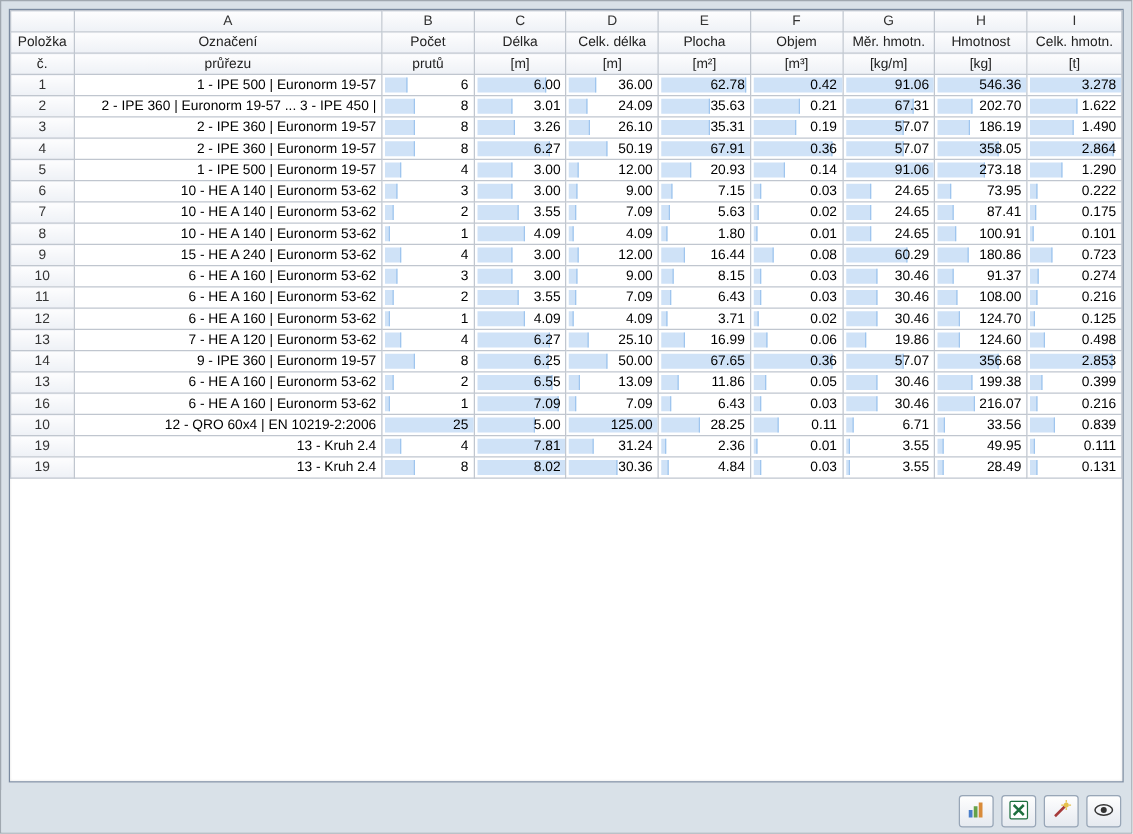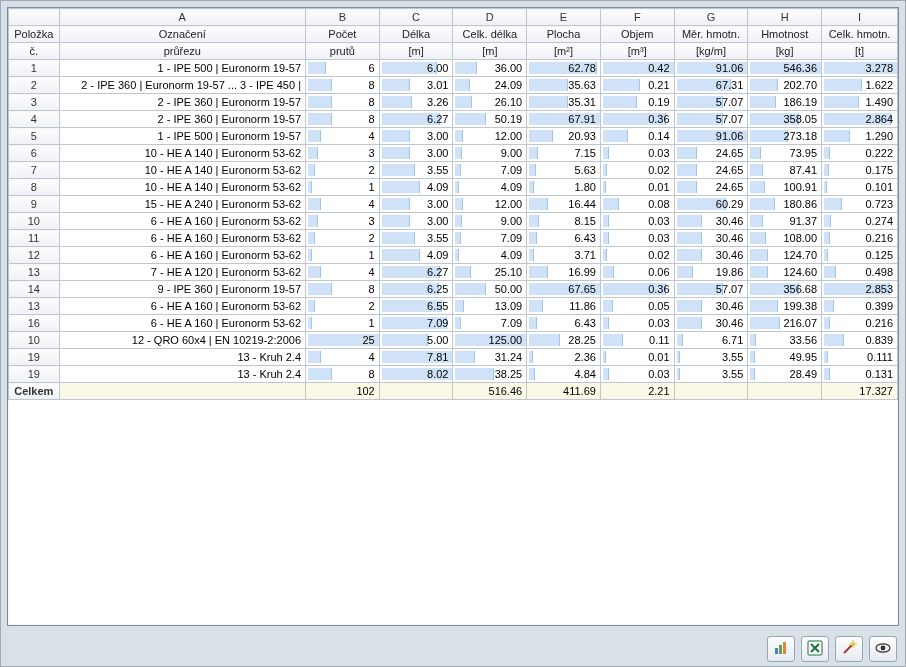--- a/index.html
+++ b/index.html
@@ -851,21 +851,21 @@
               <td class="barcell">
                 <div class="bar" style="width: 32%;"></div>
                 <span class="val">8</span>
               </td>
               <td class="barcell">
                 <div class="bar" style="width: 100%;"></div>
                 <span class="val">8.02</span>
               </td>
               <td class="barcell">
                 <div class="bar" style="width: 51.3%;"></div>
-                <span class="val">38.25</span>
+                <span class="val">30.36</span>
               </td>
               <td class="barcell">
                 <div class="bar" style="width: 7.1%;"></div>
                 <span class="val">4.84</span>
               </td>
               <td class="barcell">
                 <div class="bar" style="width: 7.1%;"></div>
                 <span class="val">0.03</span>
               </td>
               <td class="barcell">
@@ -873,32 +873,20 @@
                 <span class="val">3.55</span>
               </td>
               <td class="barcell">
                 <div class="bar" style="width: 5.2%;"></div>
                 <span class="val">28.49</span>
               </td>
               <td class="barcell">
                 <div class="bar" style="width: 7%;"></div>
                 <span class="val">0.131</span>
               </td>
-            </tr>
-            <tr class="totals">
-              <td class="rownum">Celkem</td>
-              <td class="label"></td>
-              <td class="num">102</td>
-              <td class="num"></td>
-              <td class="num">516.46</td>
-              <td class="num">411.69</td>
-              <td class="num">2.21</td>
-              <td class="num"></td>
-              <td class="num"></td>
-              <td class="num">17.327</td>
             </tr>
           </tbody>
       </table>
     </div>
   </div>
 
   <div class="toolbar">
     <div class="tbtn" title="Chart">
       <span>
         <svg viewBox="0 0 16 16">

